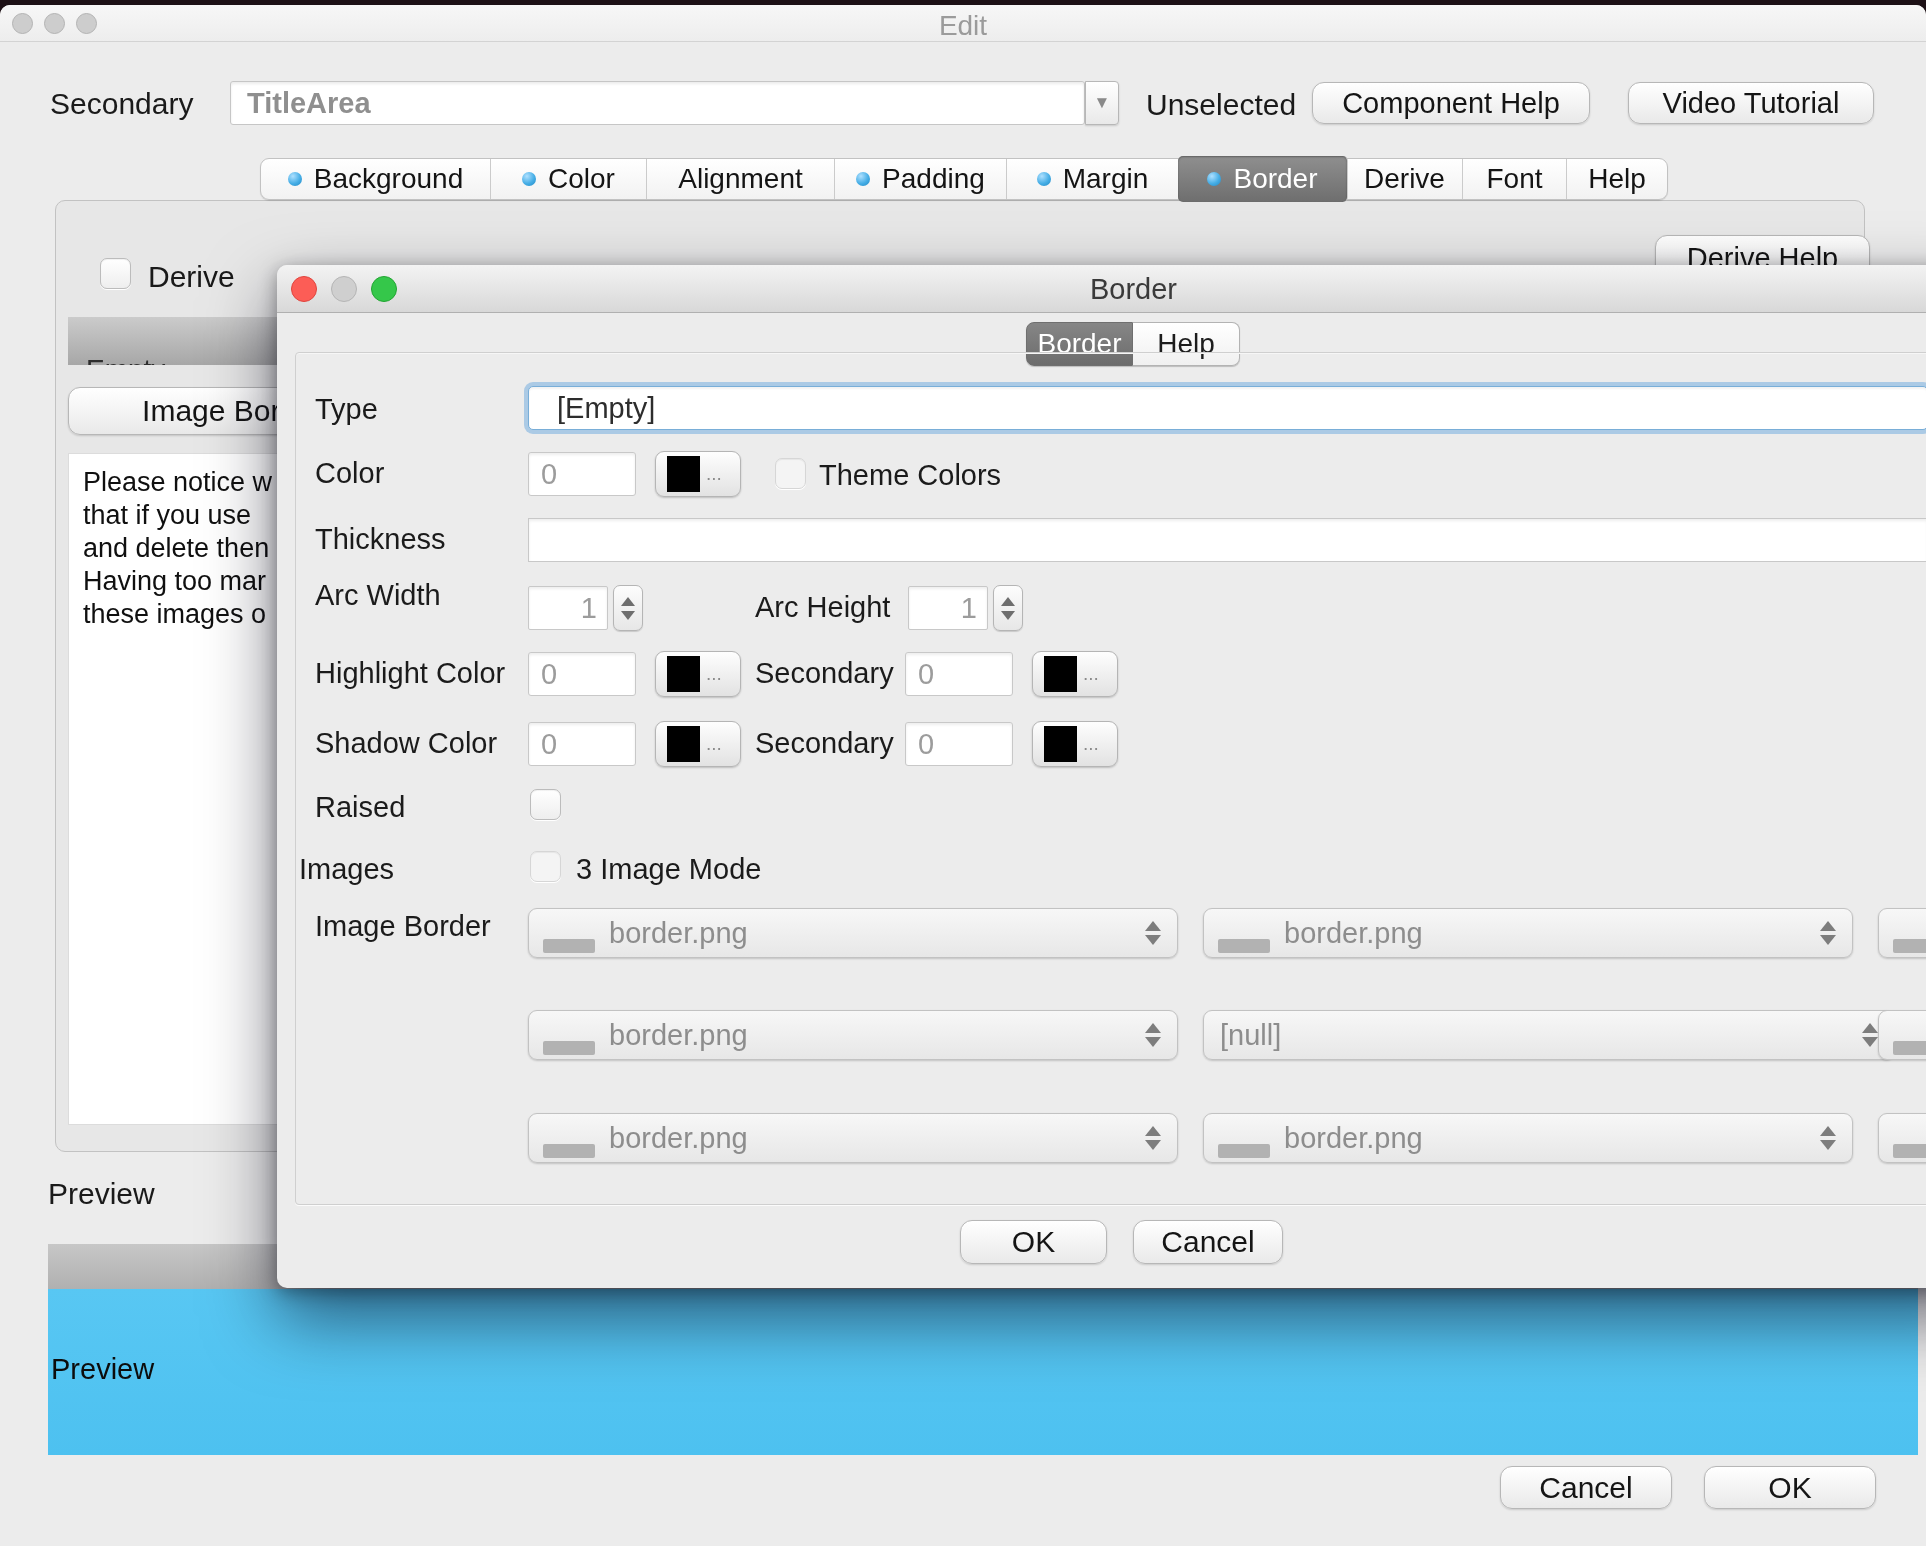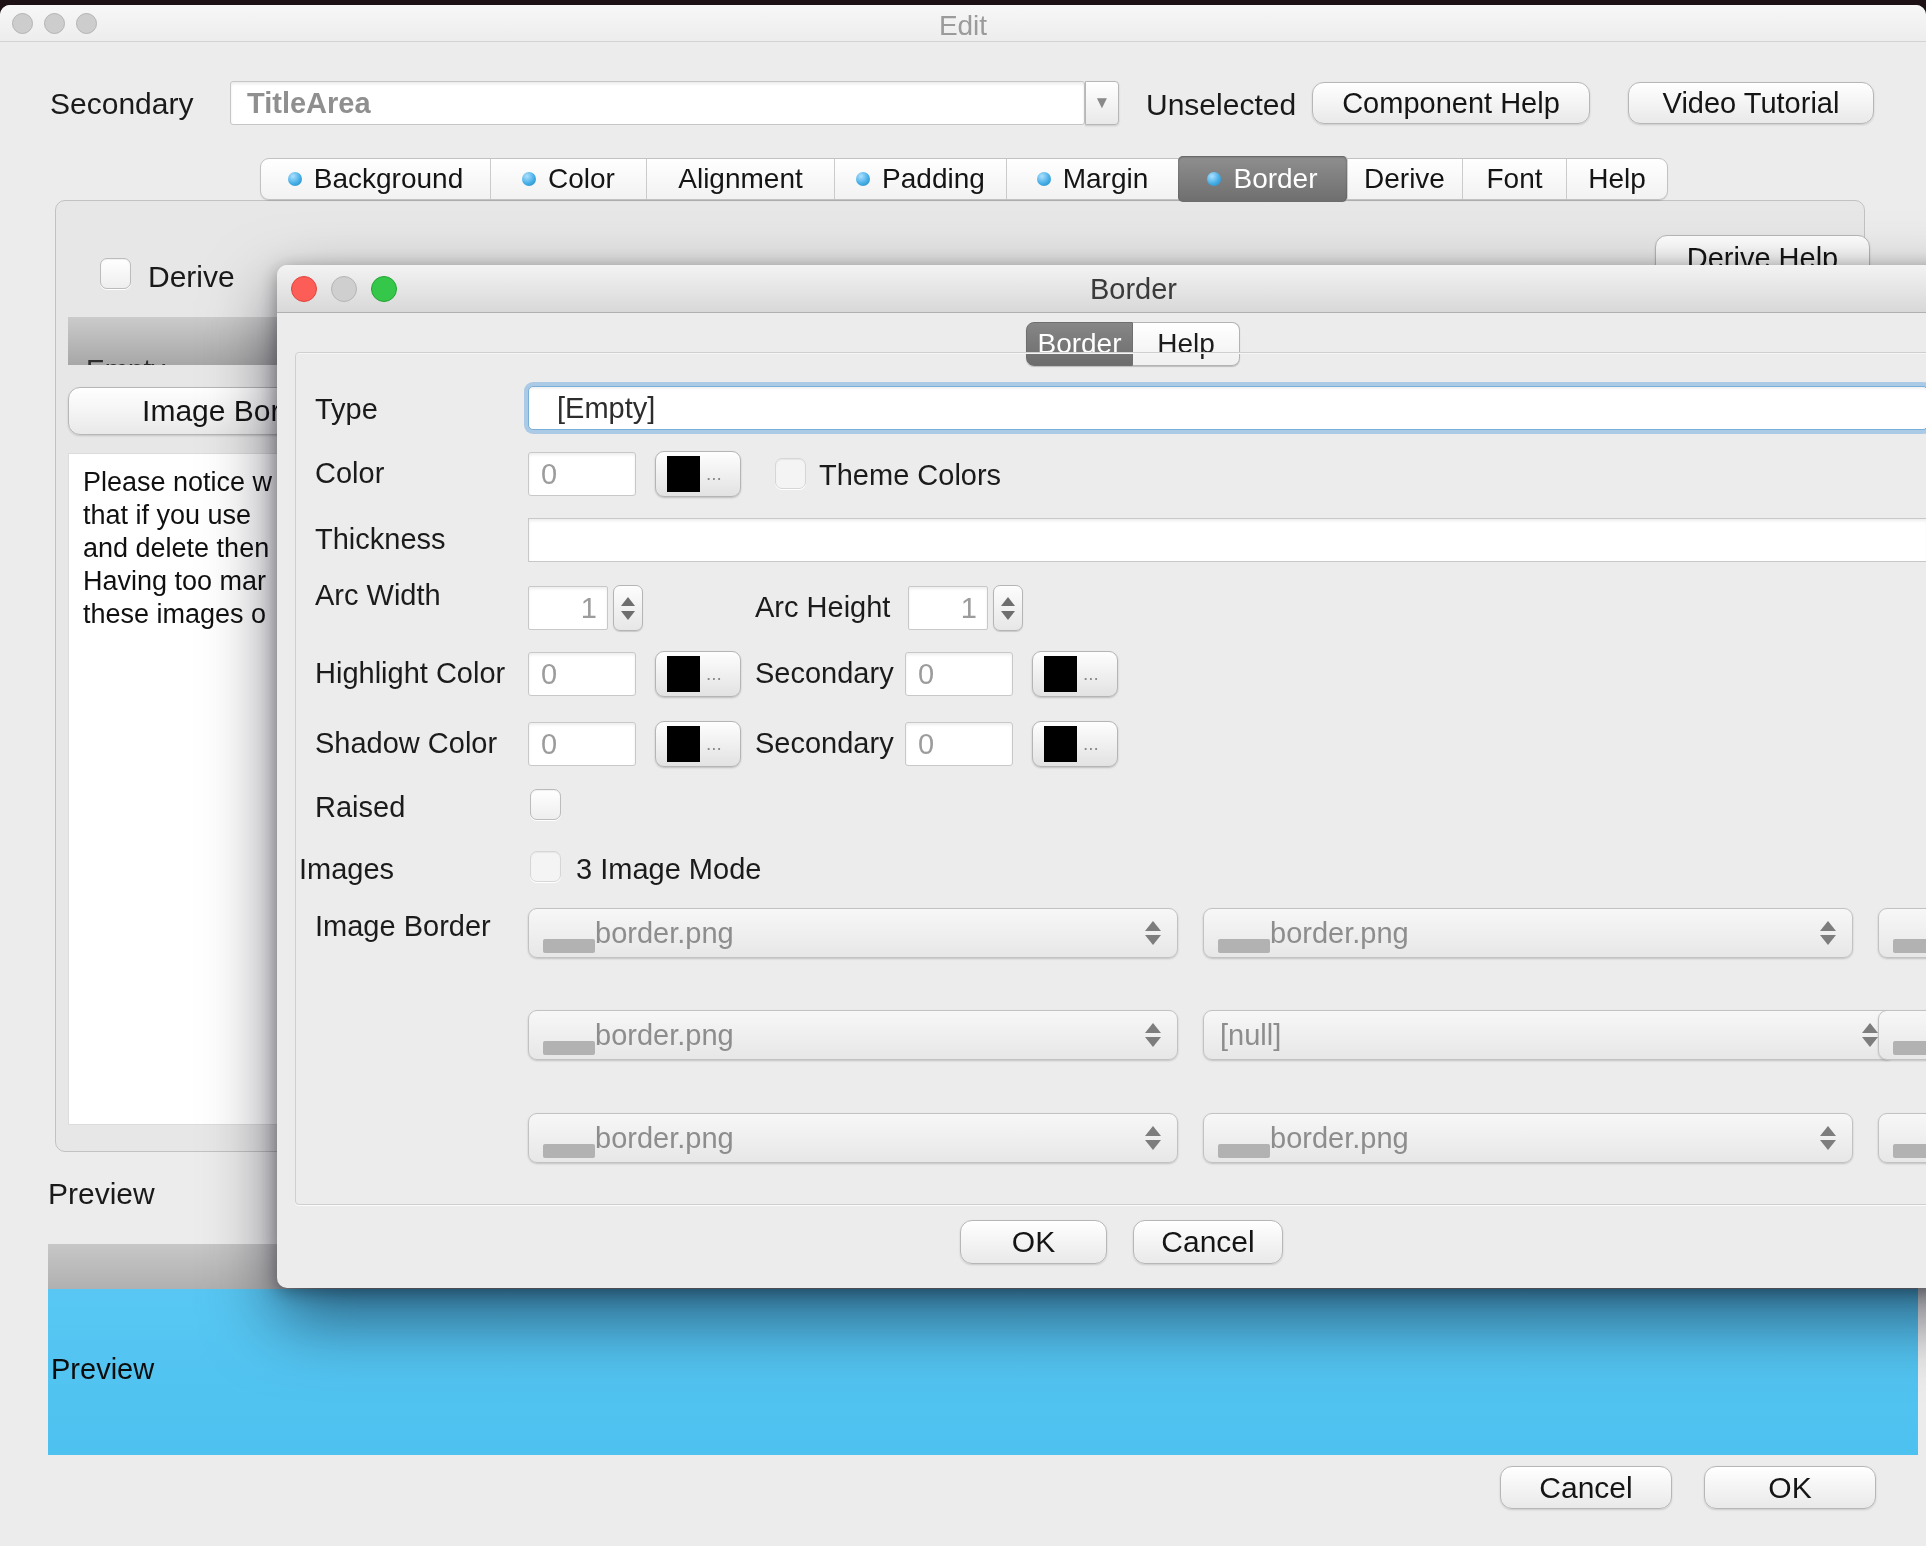--- a/index.html
+++ b/index.html
@@ -79,21 +79,21 @@
   .seg .segbtn.lite { background:linear-gradient(#ffffff,#f0f0f0); color:#1c1c1c; border:1px solid #b3b3b3; border-left:none; border-radius:0 8px 8px 0; }
   .dlg-panel { position:absolute; left:18px; top:87px; width:1685px; height:853px; border:1px solid #cfcfcf; border-radius:4px; box-shadow:0 1px 0 #fbfbfb, inset 0 1px 0 #f6f6f6; }
   .dlg .lbl { color:#1b1b1b; }
   .val-dim { color:#9c9c9c; }
   .type-combo { left:251px; top:121px; width:1400px; height:44px; border-radius:5px; border:1px solid #79aed8;
     box-shadow:0 0 0 4px rgba(106,168,221,.5), inset 0 2px 2px rgba(0,0,0,.05); color:#2d2d2d; padding-left:28px; }
   .icombo { position:absolute; height:50px; border:1px solid #c2c2c2; border-radius:9px;
     background:linear-gradient(#f7f7f7,#e7e7e7); box-shadow:0 1px 2px rgba(0,0,0,.18);
     display:flex; align-items:center; overflow:hidden; }
   .icombo .thumb { width:52px; height:14px; background:#b2b2b2; border-radius:2px; margin:26px 0 0 14px; flex:0 0 auto; }
-  .icombo .ctext { font-size:29px; color:#8d8d8d; white-space:nowrap; }
+  .icombo .ctext { font-size:29px; color:#8d8d8d; margin-left:14px; white-space:nowrap; }
   .icombo .ctext.noicon { margin-left:16px; }
   .icombo .arrows { position:absolute; right:16px; top:50%; transform:translateY(-50%); display:flex; flex-direction:column; gap:4px; }
   .icombo .arrows .tri-up { border-left-width:8px;border-right-width:8px;border-bottom-width:10px;border-bottom-color:#7d7d7d; }
   .icombo .arrows .tri-dn { border-left-width:8px;border-right-width:8px;border-top-width:10px;border-top-color:#7d7d7d; }
 </style>
 </head>
 <body>
 
 <div class="screen">
   <div class="mainwin">

